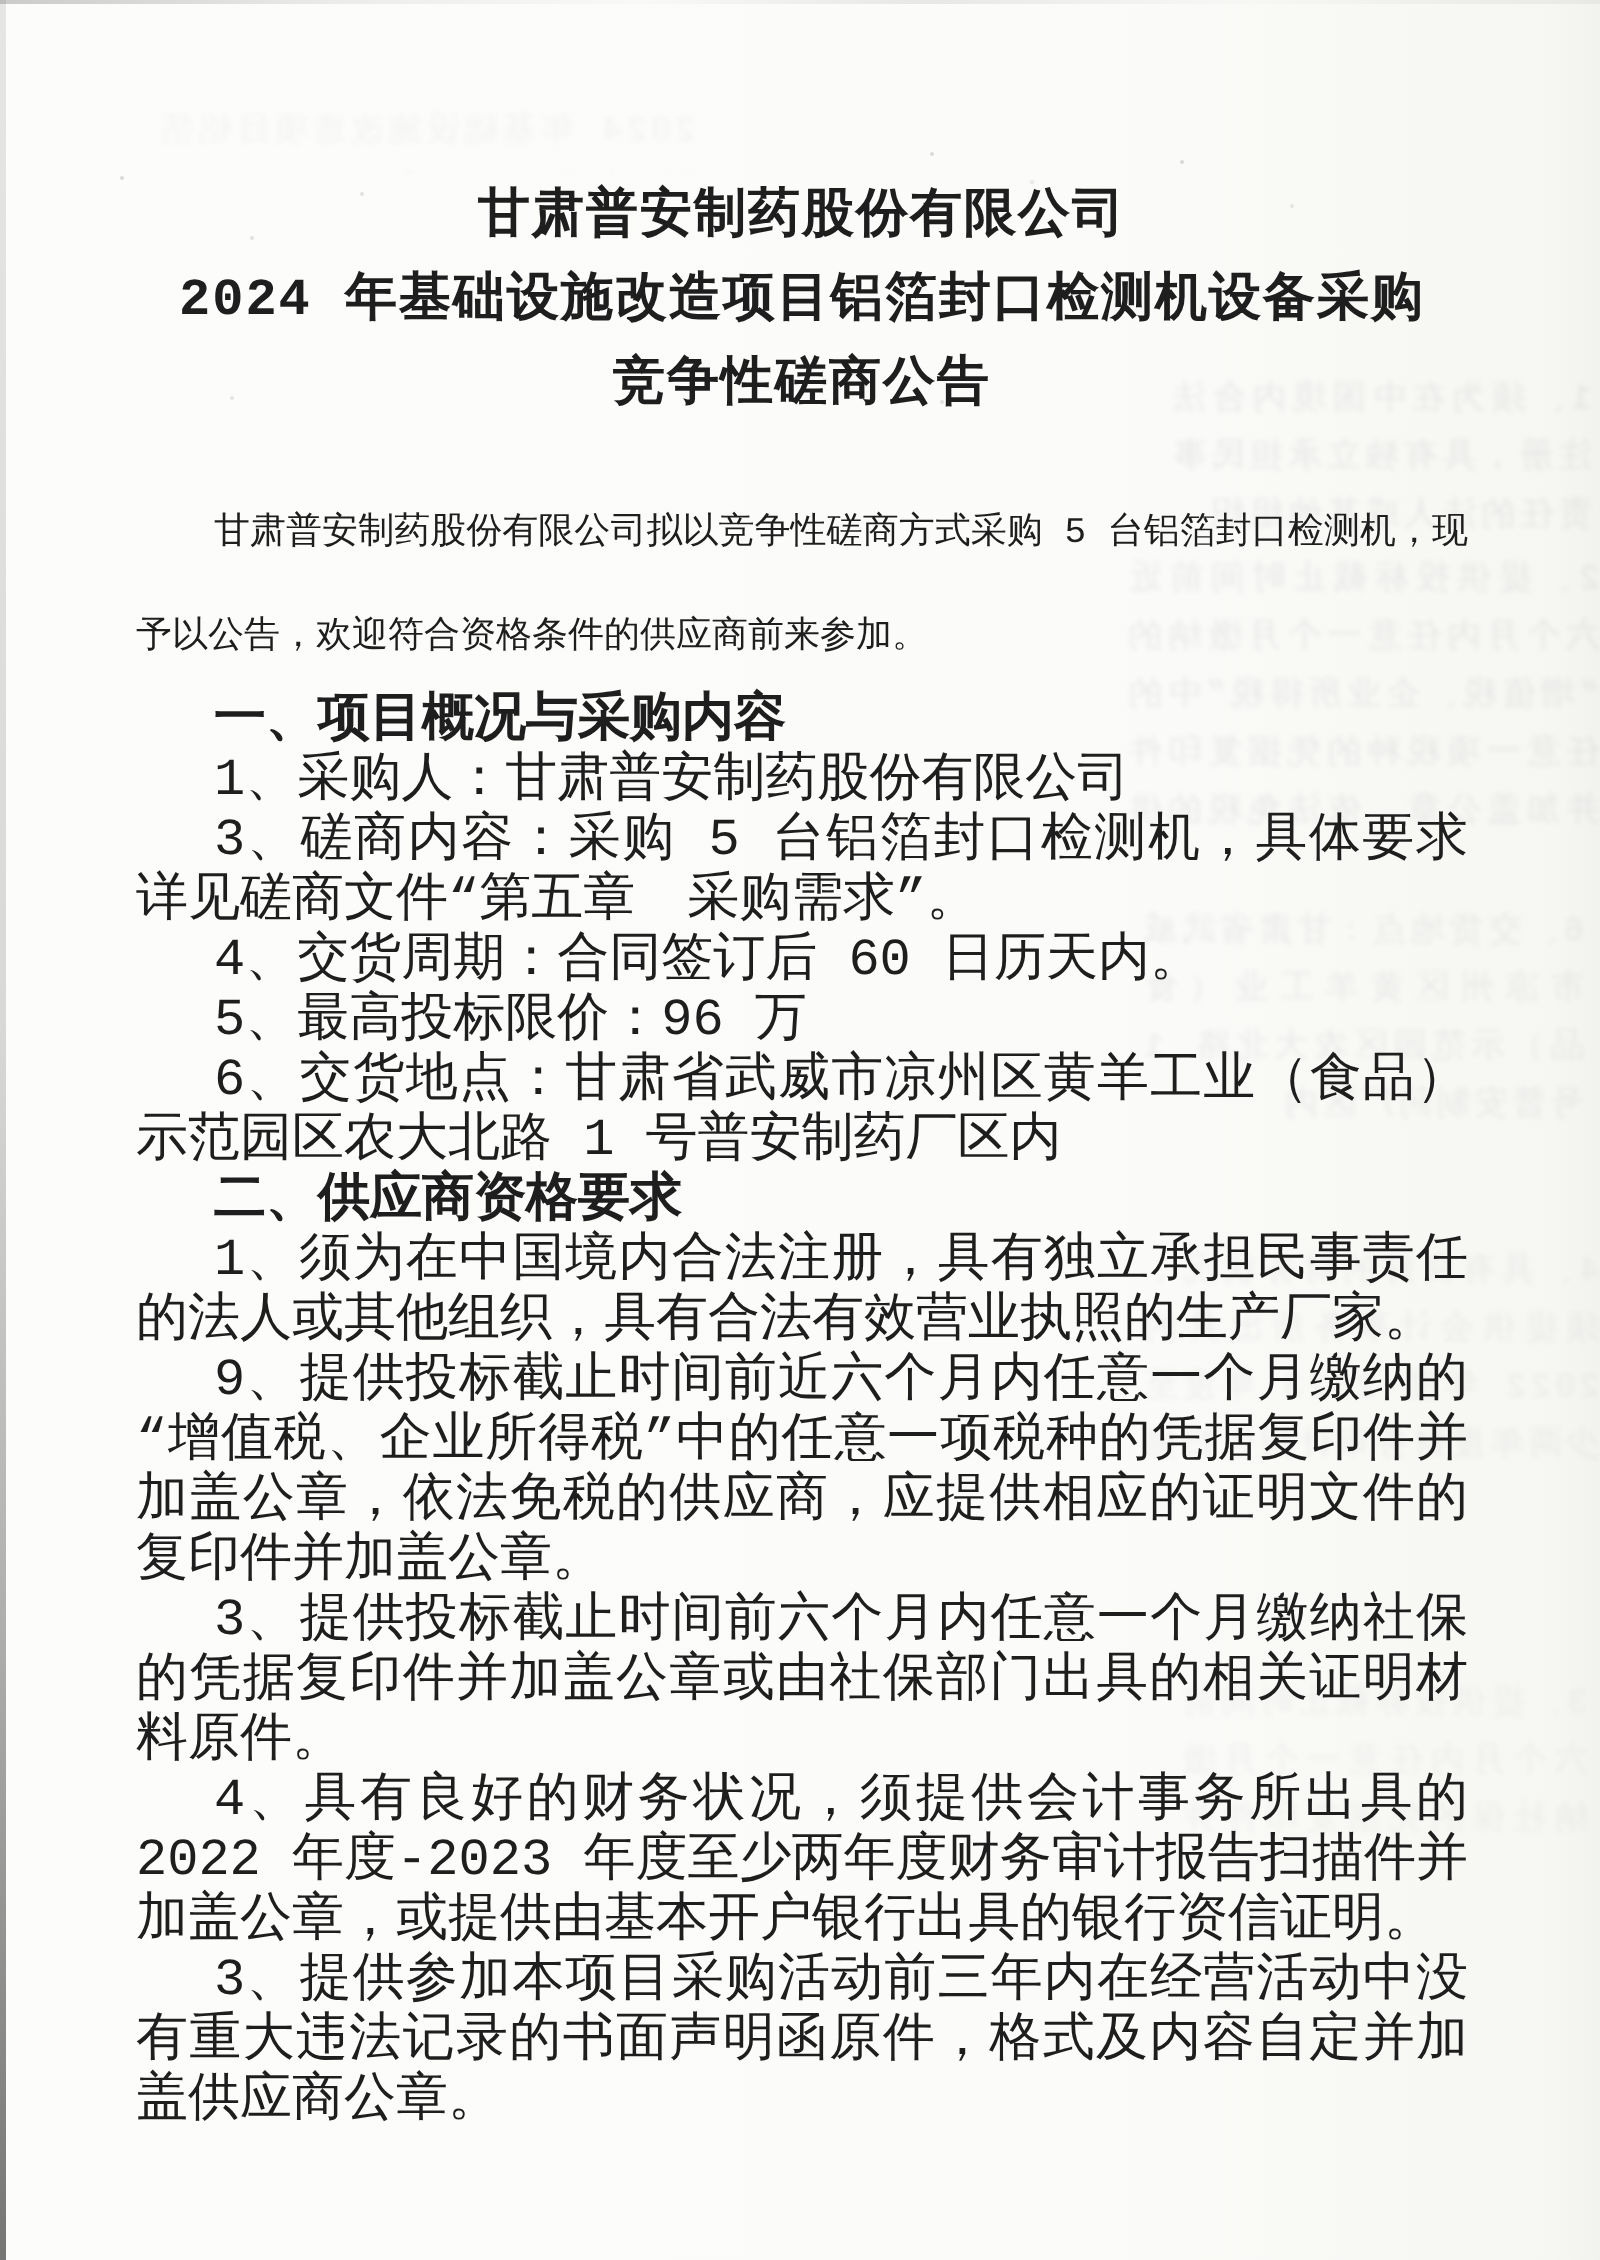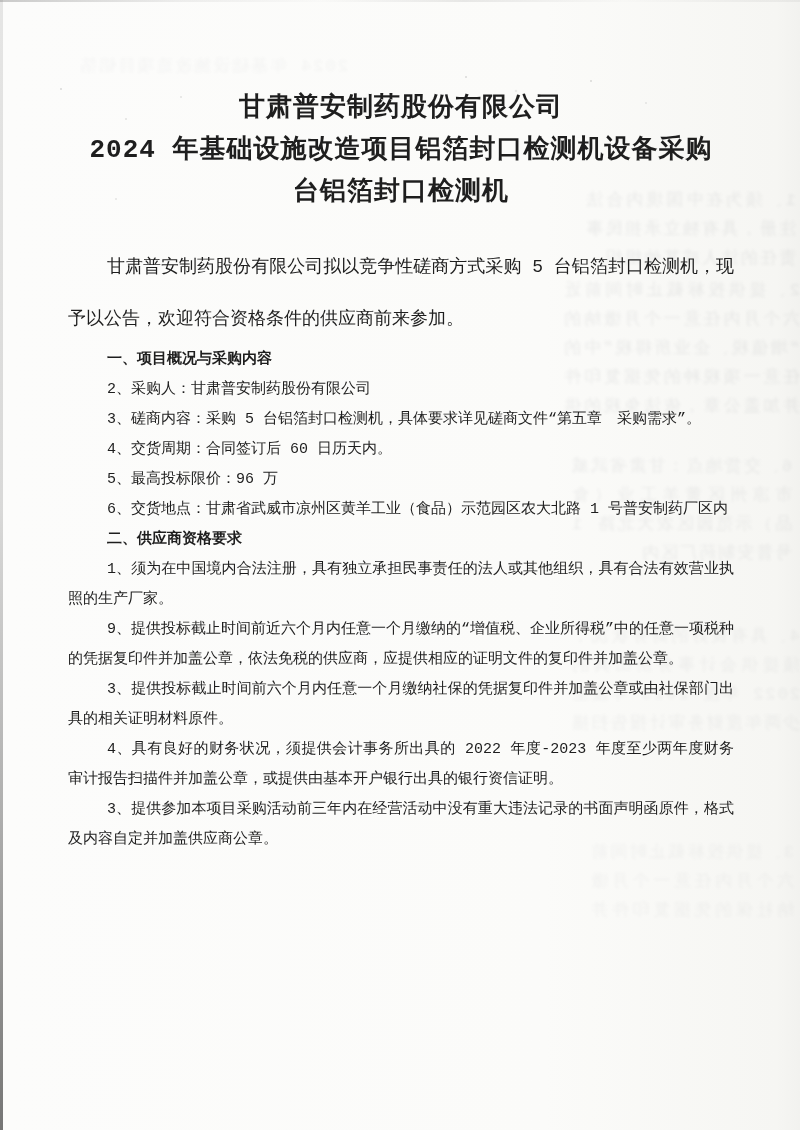--- a/index.html
+++ b/index.html
@@ -34,21 +34,21 @@
   .content{position:absolute;left:68px;top:87px;width:666px;}
   .title{font-size:26px;font-weight:700;text-align:center;line-height:42px;letter-spacing:1px;}
   .title-line{white-space:nowrap;}
   p{margin:0;}
   .intro{
     margin-top:28px;
     font-size:18px;line-height:52px;
     text-align:justify;text-indent:39px;
   }
   .para{
-    font-size:15px;line-height:30px;
+    font-size:26px;line-height:30px;
     text-align:justify;text-indent:39px;
   }
   .heading{font-weight:700;}
   .ghost{
     position:absolute;
     font-size:17px;line-height:29px;letter-spacing:2px;
     color:#5d6169;text-align:justify;
     transform:scaleX(-1);
     filter:blur(1.4px);
     opacity:.10;
@@ -76,27 +76,27 @@
   <div class="ghost g2" aria-hidden="true">2、提供投标截止时间前近六个月内任意一个月缴纳的“增值税、企业所得税”中的任意一项税种的凭据复印件并加盖公章，依法免税的供应商，应提供相应的证明文件的复印件并加盖公章。</div>
   <div class="ghost g3" aria-hidden="true">6、交货地点：甘肃省武威市凉州区黄羊工业（食品）示范园区农大北路 1 号普安制药厂区内</div>
   <div class="ghost g4" aria-hidden="true">4、具有良好的财务状况，须提供会计事务所出具的 2022 年度-2023 年度至少两年度财务审计报告扫描件并加盖公章，或提供由基本开户银行出具的银行资信证明。</div>
   <div class="ghost g6" aria-hidden="true">3、提供投标截止时间前六个月内任意一个月缴纳社保的凭据复印件并加盖公章或由社保部门出具的相关证明材料原件。</div>
 
   <div class="content">
 
     <div class="title">
       <div class="title-line">甘肃普安制药股份有限公司</div>
       <div class="title-line">2024 年基础设施改造项目铝箔封口检测机设备采购</div>
-      <div class="title-line">台铝箔封口检测机</div>
+      <div class="title-line">竞争性磋商公告</div>
     </div>
 
     <p class="intro">甘肃普安制药股份有限公司拟以竞争性磋商方式采购 5 台铝箔封口检测机，现予以公告，欢迎符合资格条件的供应商前来参加。</p>
 
     <p class="para heading">一、项目概况与采购内容</p>
-    <p class="para">2、采购人：甘肃普安制药股份有限公司</p>
+    <p class="para">1、采购人：甘肃普安制药股份有限公司</p>
     <p class="para">3、磋商内容：采购 5 台铝箔封口检测机，具体要求详见磋商文件“第五章　采购需求”。</p>
     <p class="para">4、交货周期：合同签订后 60 日历天内。</p>
     <p class="para">5、最高投标限价：96 万</p>
     <p class="para">6、交货地点：甘肃省武威市凉州区黄羊工业（食品）示范园区农大北路 1 号普安制药厂区内</p>
 
     <p class="para heading">二、供应商资格要求</p>
     <p class="para">1、须为在中国境内合法注册，具有独立承担民事责任的法人或其他组织，具有合法有效营业执照的生产厂家。</p>
     <p class="para">9、提供投标截止时间前近六个月内任意一个月缴纳的“增值税、企业所得税”中的任意一项税种的凭据复印件并加盖公章，依法免税的供应商，应提供相应的证明文件的复印件并加盖公章。</p>
     <p class="para">3、提供投标截止时间前六个月内任意一个月缴纳社保的凭据复印件并加盖公章或由社保部门出具的相关证明材料原件。</p>
     <p class="para">4、具有良好的财务状况，须提供会计事务所出具的 2022 年度-2023 年度至少两年度财务审计报告扫描件并加盖公章，或提供由基本开户银行出具的银行资信证明。</p>

